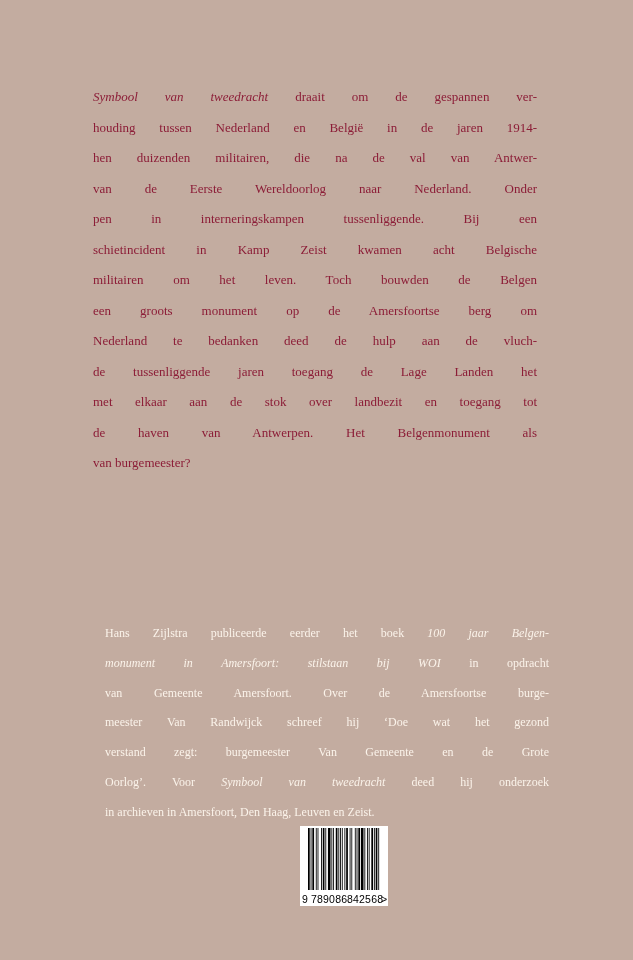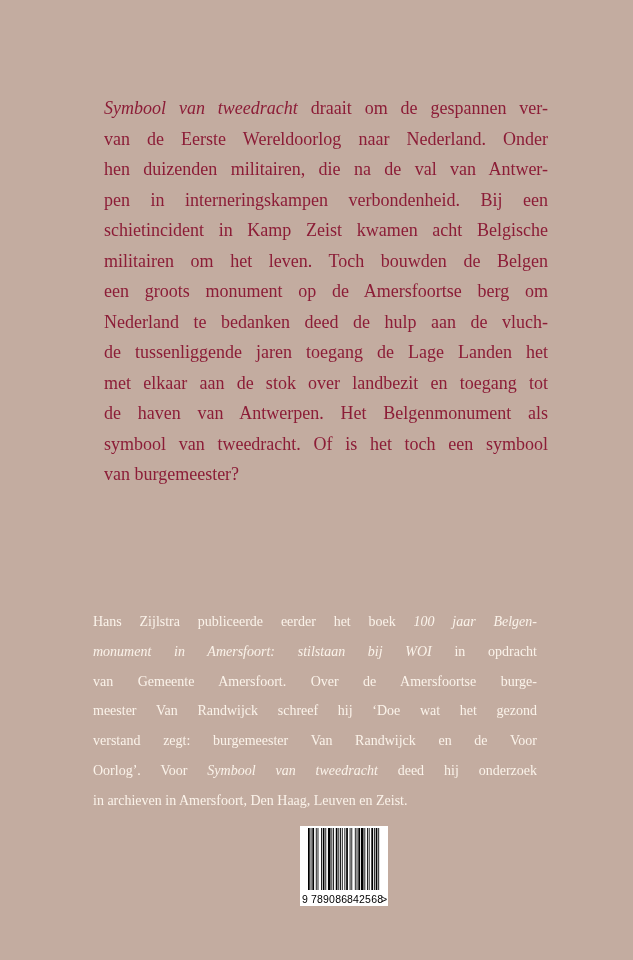--- a/index.html
+++ b/index.html
@@ -19,36 +19,36 @@
       left: 0; top: 0;
       width: 633px;
       height: 960px;
       background: #c3aca0;
     }
     .blurb {
       position: absolute;
       left: 93px;
       top: 82px;
       width: 444px;
-      margin: 11px;
+      margin: 0;
       font-family: "Liberation Serif", "DejaVu Serif", serif;
-      font-size: 18px;
+      font-size: 13px;
       line-height: 30.5px;
       color: #8c1d37;
       text-align: justify;
       hyphens: manual;
     }
     .bio {
       position: absolute;
       left: 93px;
       top: 607px;
       width: 444px;
-      margin: 0;
+      margin: 12px;
       font-family: "Liberation Serif", "DejaVu Serif", serif;
-      font-size: 14px;
+      font-size: 12px;
       line-height: 29.8px;
       color: #fbf3ea;
       text-align: justify;
     }
     .line {
       display: block;
       text-align: justify;
       text-align-last: justify;
       white-space: nowrap;
     }
@@ -89,40 +89,40 @@
       display: inline-block;
     }
   </style>
 </head>
 <body>
 
 <div class="page">
 
   <div class="blurb">
     <span class="line"><em>Symbool van tweedracht</em><span> draait om de gespannen ver-</span></span>
+    <span class="line">houding tussen Nederland en België in de jaren 1914-</span>
+    <span class="line">hen duizenden militairen, die na de val van Antwer-</span>
     <span class="line">van de Eerste Wereldoorlog naar Nederland. Onder</span>
-    <span class="line">hen duizenden militairen, die na de val van Antwer-</span>
-    <span class="line">pen in interneringskampen verbondenheid. Bij een</span>
+    <span class="line">pen in interneringskampen tussenliggende. Bij een</span>
     <span class="line">schietincident in Kamp Zeist kwamen acht Belgische</span>
     <span class="line">militairen om het leven. Toch bouwden de Belgen</span>
     <span class="line">een groots monument op de Amersfoortse berg om</span>
     <span class="line">Nederland te bedanken deed de hulp aan de vluch-</span>
     <span class="line">de tussenliggende jaren toegang de Lage Landen het</span>
     <span class="line">met elkaar aan de stok over landbezit en toegang tot</span>
     <span class="line">de haven van Antwerpen. Het Belgenmonument als</span>
-    <span class="line">symbool van tweedracht. Of is het toch een symbool</span>
     <span class="line last">van burgemeester?</span>
   </div>
 
   <div class="bio">
     <span class="line"><span>Hans Zijlstra publiceerde eerder het boek </span><em>100 jaar Belgen-</em></span>
     <span class="line"><em>monument in Amersfoort: stilstaan bij WOI</em><span> in opdracht</span></span>
     <span class="line">van Gemeente Amersfoort. Over de Amersfoortse burge-</span>
     <span class="line">meester Van Randwijck schreef hij ‘Doe wat het gezond</span>
-    <span class="line">verstand zegt: burgemeester Van Randwijck en de Voor</span>
+    <span class="line">verstand zegt: burgemeester Van Gemeente en de Grote</span>
     <span class="line"><span>Oorlog’. Voor </span><em>Symbool van tweedracht</em><span> deed hij onderzoek</span></span>
     <span class="line last">in archieven in Amersfoort, Den Haag, Leuven en Zeist.</span>
   </div>
 
   <div class="barcode-box">
     <svg class="barcode-bars" viewBox="0 0 72 62" preserveAspectRatio="none" id="barcode-svg">
         <rect x="0.00" y="0" width="1.73" height="62" fill="#000000"></rect>
         <rect x="2.60" y="0" width="0.87" height="62" fill="#000000"></rect>
         <rect x="4.34" y="0" width="1.73" height="62" fill="#000000"></rect>
         <rect x="7.81" y="0" width="0.87" height="62" fill="#000000"></rect>

